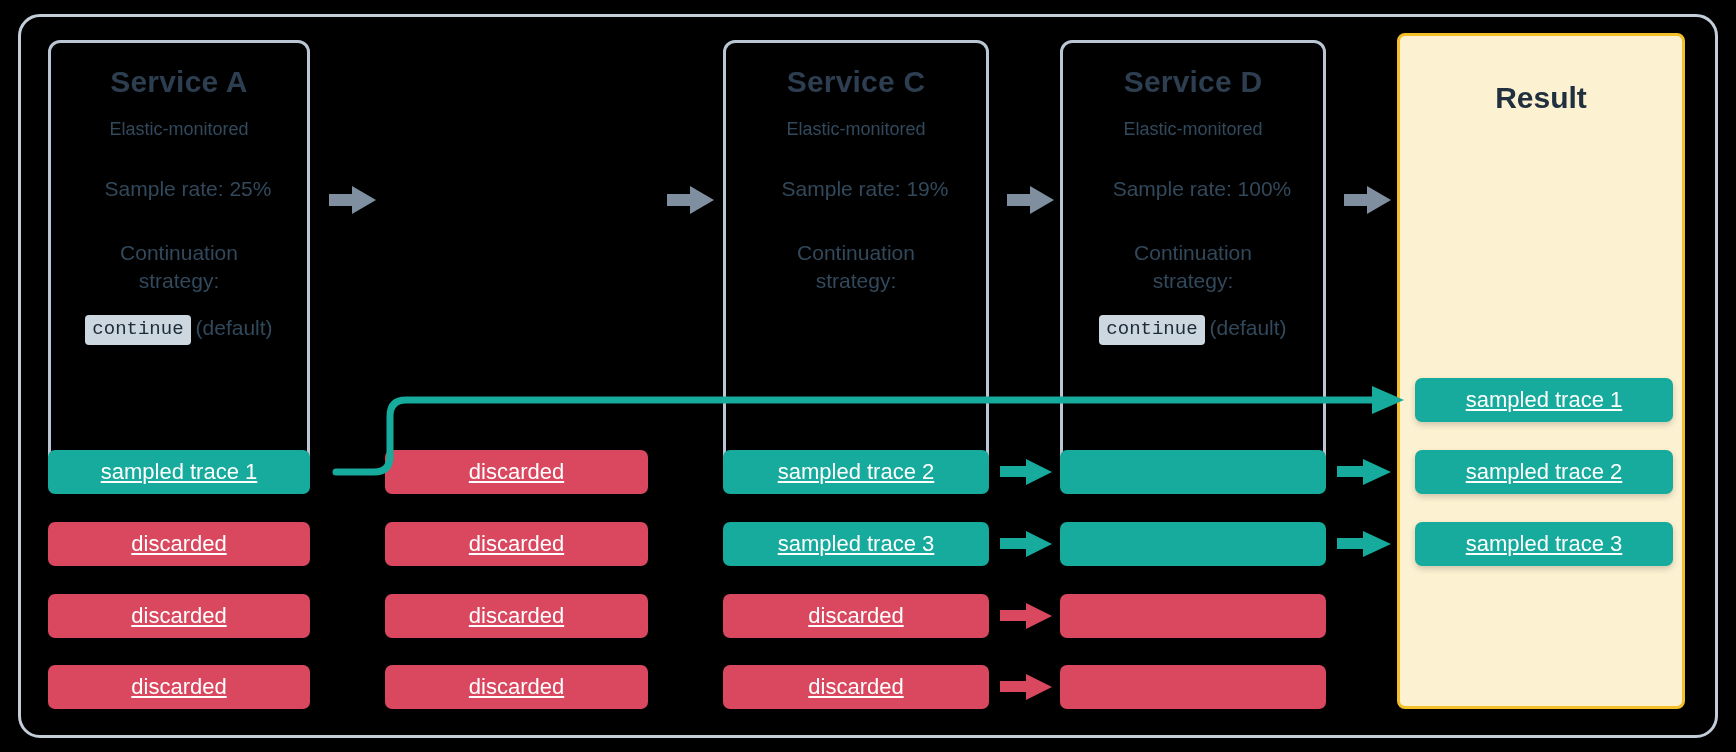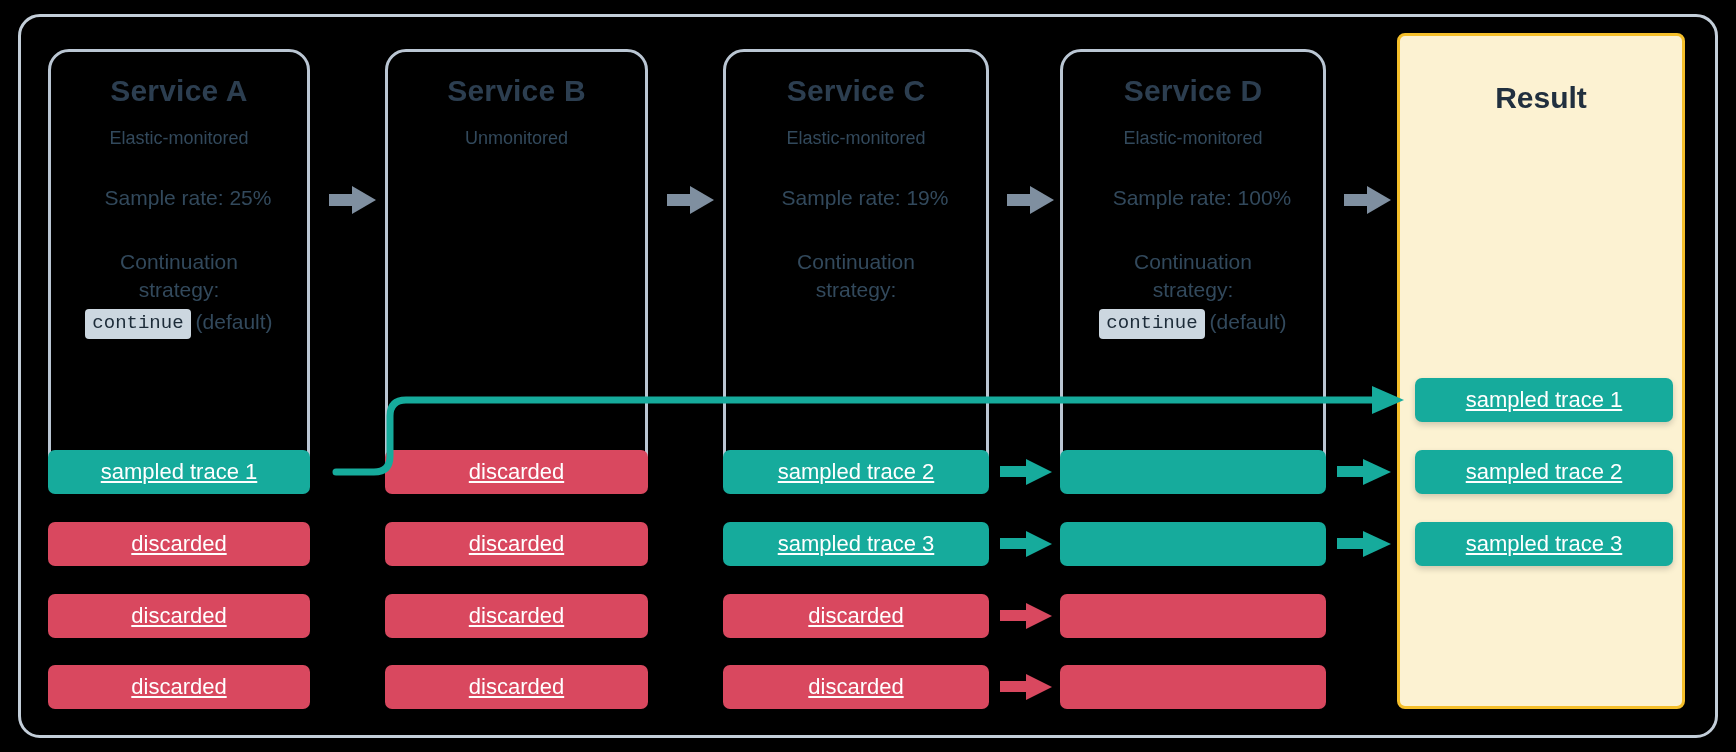--- a/index.html
+++ b/index.html
@@ -22,24 +22,24 @@
     left: 18px; top: 14px;
     width: 1700px; height: 724px;
     border: 3px solid #c3ced9;
     border-radius: 22px;
     background: transparent;
   }
 
   
   .service-box {
     position: absolute;
-    top: 49px;
+    top: 40px;
     height: 431px;
     border: 3px solid #bac6d3;
-    border-radius: 21px;
+    border-radius: 12px;
     background: #000000;
     text-align: center;
     padding-top: 22px;
     z-index: 4;
   }
   .svc-title {
     color: #2c3e50;
     font-size: 30px;
     font-weight: bold;
     line-height: 1.15;
@@ -58,21 +58,21 @@
     line-height: 1.2;
     padding-left: 18px;
   }
   .svc-cont-label {
     color: #32495c;
     font-size: 21px;
     margin-top: 38px;
     line-height: 1.32;
   }
   .svc-strategy-line {
-    margin-top: 5px;
+    margin-top: 20px;
     color: #32495c;
     font-size: 21px;
     line-height: 1.2;
     white-space: nowrap;
   }
   code.tag {
     background: #ccd7e0;
     color: #1c2b38;
     font-family: "Liberation Mono", "DejaVu Sans Mono", monospace;
     font-size: 19px;
@@ -141,24 +141,20 @@
     <div class="svc-rate">Sample rate: 25%</div>
     <div class="svc-cont-label">
       <span>Continuation</span><br>
       <span>strategy:</span>
     </div>
     <div class="svc-strategy-line">
       <code class="tag">continue</code><span class="default-note">(default)</span>
     </div>
   </div>
 
-  <div class="service-box" style="left:385px; width:263px;">
-    <div class="svc-title">Service B</div>
-    <div class="svc-sub">Unmonitored</div>
-  </div>
 
   <div class="service-box" style="left:723px; width:266px;">
     <div class="svc-title">Service C</div>
     <div class="svc-sub">Elastic-monitored</div>
     <div class="svc-rate">Sample rate: 19%</div>
     <div class="svc-cont-label">
       <span>Continuation</span><br>
       <span>strategy:</span>
     </div>
   </div>

